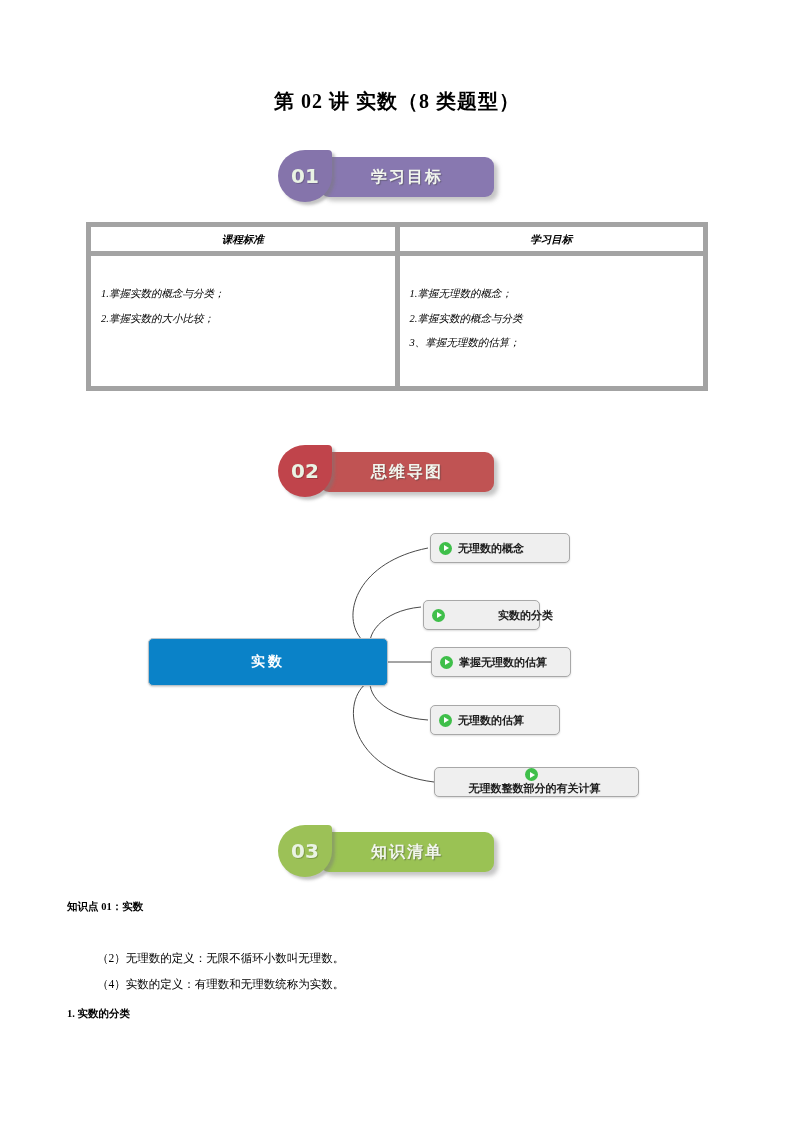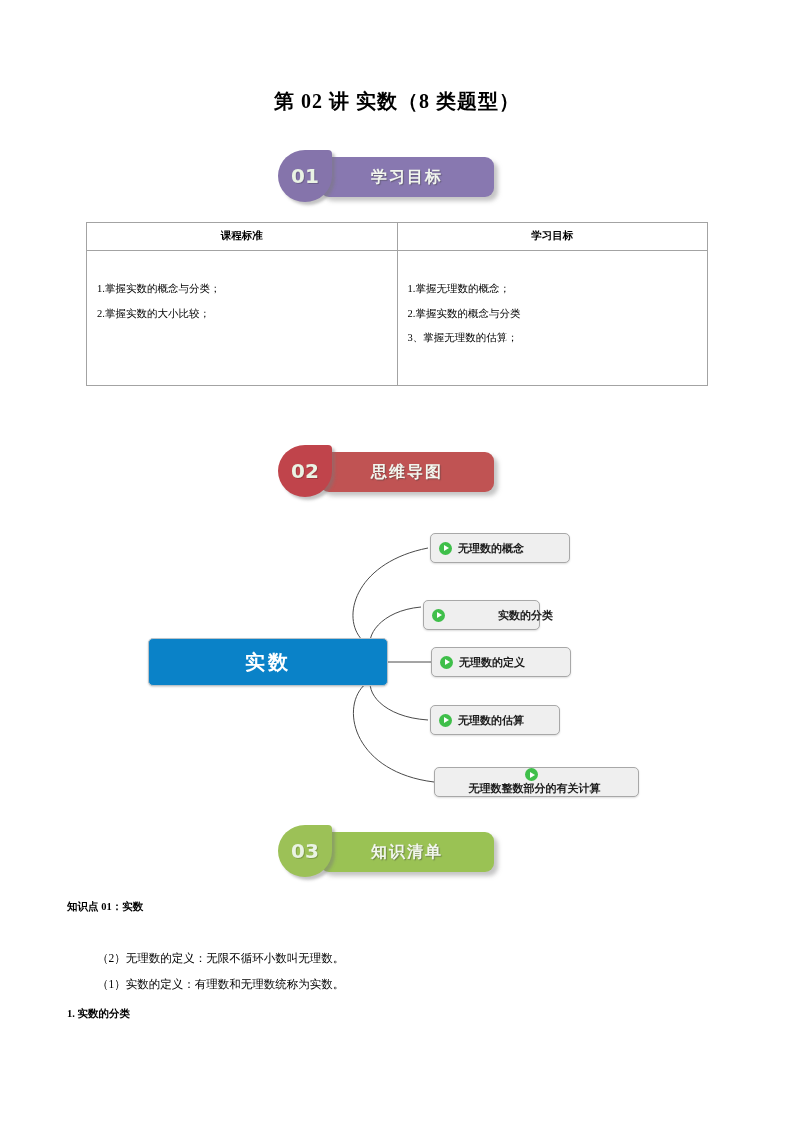--- a/index.html
+++ b/index.html
@@ -89,24 +89,25 @@
   
   .obj-table {
     position: absolute;
     left: 86px;
     top: 222px;
     width: 622px;
     border-collapse: collapse;
     table-layout: fixed;
   }
   .obj-table th, .obj-table td {
-    border: 1px solid #a3a3a3;
+    border: 5px solid #a3a3a3;
     font-size: 10.5px;
     font-family: "Liberation Serif", "DejaVu Serif", serif;
     vertical-align: top;
+    font-style: italic;
   }
   .obj-table th {
     text-align: center;
     font-weight: bold;
     height: 28px;
     padding: 6px 0 4px;
   }
   .obj-table td {
     height: 135px;
     padding: 26px 10px 10px 10px;
@@ -131,21 +132,21 @@
     height: 48px;
     background: #0a82c8;
     border: 1px solid #b9c3c9;
     border-radius: 5px;
     display: flex;
     align-items: center;
     justify-content: center;
     color: #ffffff;
     font-family: "DejaVu Sans", sans-serif;
     font-weight: bold;
-    font-size: 20px;
+    font-size: 14px;
     letter-spacing: 3px;
     box-shadow: 0 1px 2px rgba(0,0,0,0.18);
   }
   .mm-node {
     position: absolute;
     height: 30px;
     background: #efefef;
     border: 1px solid #a8a8a8;
     border-radius: 5px;
     display: flex;
@@ -269,21 +270,21 @@
       <span class="mm-ico">
           <i></i>
         </span>
       <span>实数的分类</span>
     </div>
 
     <div class="mm-node" style="left:345px; top:127px; width:140px;">
       <span class="mm-ico">
           <i></i>
         </span>
-      <span>无理数的定义</span>
+      <span>掌握无理数的估算</span>
     </div>
 
     <div class="mm-node" style="left:344px; top:185px; width:130px;">
       <span class="mm-ico">
           <i></i>
         </span>
       <span>无理数的估算</span>
     </div>
 
     <div class="mm-node" style="left:348px; top:247px; width:205px;flex-direction:column;">
@@ -296,16 +297,16 @@
 
   <div class="banner" style="top:823px;">
     <div class="banner-inner">
       <div class="badge-num" style="background:#9cc157;">03</div>
       <div class="badge-pill" style="background:#9ac254;">知识清单</div>
     </div>
   </div>
 
   <div class="kn kn-head" style="top:900px;">知识点 01：实数</div>
   <div class="kn kn-item" style="top:951px;">（2）无理数的定义：无限不循环小数叫无理数。</div>
-  <div class="kn kn-item" style="top:977px;">（1）实数的定义：有理数和无理数统称为实数。</div>
+  <div class="kn kn-item" style="top:977px;">（4）实数的定义：有理数和无理数统称为实数。</div>
   <div class="kn kn-sub" style="top:1007px;">1. 实数的分类</div>
 
 </div>
 
 </body></html>

